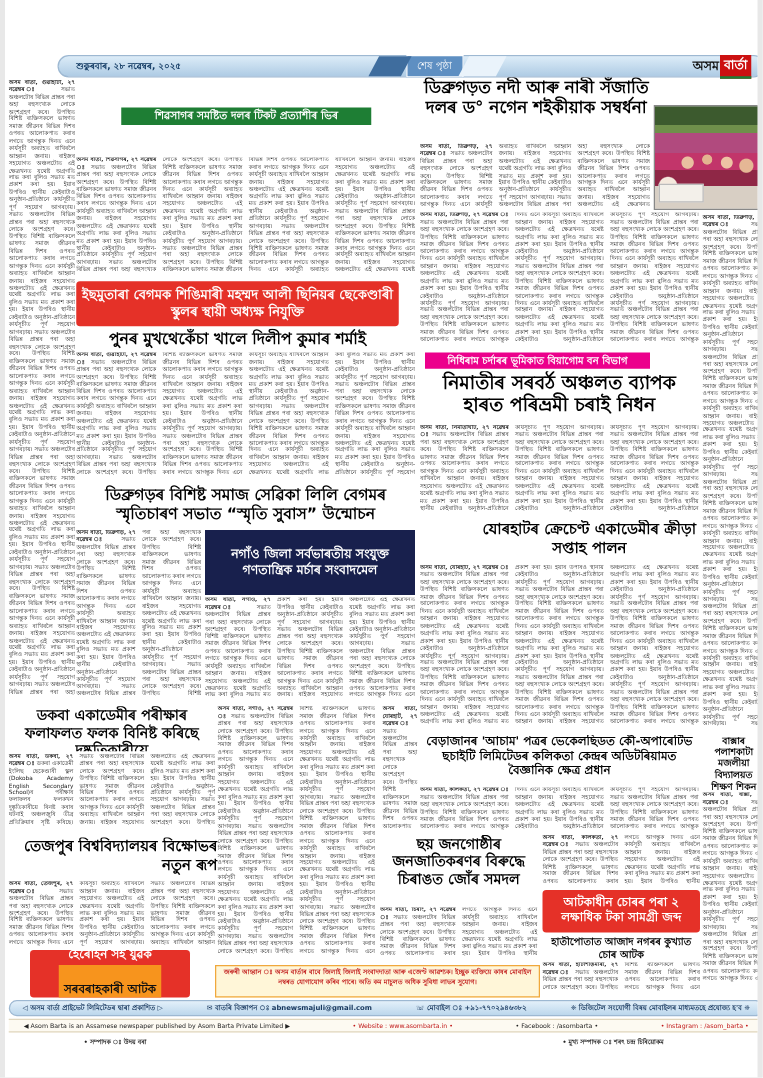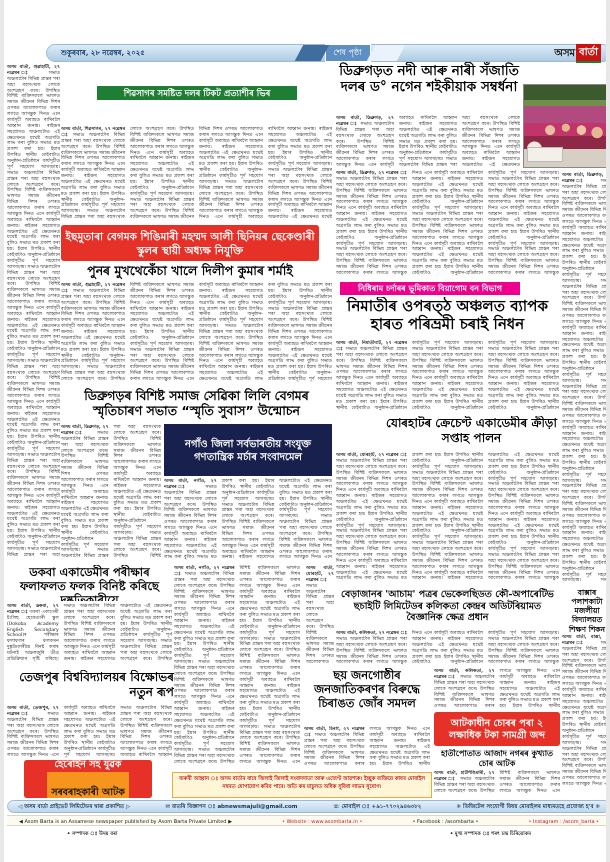--- a/index.html
+++ b/index.html
@@ -82,21 +82,21 @@
   <div class="abs bt c4" style="left:57px;top:282px;width:271px;height:104px;"><b>অসম বাৰ্তা, গুৱাহাটী, ২৭ নৱেম্বৰ ঃ </b>সভাত অঞ্চলটোৰ বিভিন্ন প্ৰান্তৰ পৰা অহা বহুসংখ্যক লোকে অংশগ্ৰহণ কৰে। উপস্থিত বিশিষ্ট ব্যক্তিসকলে ভাষণত সমাজ জীৱনৰ বিভিন্ন দিশৰ ওপৰত আলোকপাত কৰাৰ লগতে আগন্তুক দিনত এনে কাৰ্যসূচী অব্যাহত ৰাখিবলৈ আহ্বান জনায়। ৰাইজৰ সহযোগত অঞ্চলটোত এই ক্ষেত্ৰখনত যথেষ্ট অগ্ৰগতি লাভ কৰা বুলিও সভাত মত প্ৰকাশ কৰা হয়। ইয়াৰ উপৰিও স্থানীয় কেইবাটাও অনুষ্ঠান-প্ৰতিষ্ঠানে কাৰ্যসূচীত পূৰ্ণ সহযোগ আগবঢ়ায়। সভাত অঞ্চলটোৰ বিভিন্ন প্ৰান্তৰ পৰা অহা বহুসংখ্যক লোকে অংশগ্ৰহণ কৰে। উপস্থিত বিশিষ্ট ব্যক্তিসকলে ভাষণত সমাজ জীৱনৰ বিভিন্ন দিশৰ ওপৰত আলোকপাত কৰাৰ লগতে আগন্তুক দিনত এনে কাৰ্যসূচী অব্যাহত ৰাখিবলৈ আহ্বান জনায়। ৰাইজৰ সহযোগত অঞ্চলটোত এই ক্ষেত্ৰখনত যথেষ্ট অগ্ৰগতি লাভ কৰা বুলিও সভাত মত প্ৰকাশ কৰা হয়। ইয়াৰ উপৰিও স্থানীয় কেইবাটাও অনুষ্ঠান-প্ৰতিষ্ঠানে কাৰ্যসূচীত পূৰ্ণ সহযোগ আগবঢ়ায়। সভাত অঞ্চলটোৰ বিভিন্ন প্ৰান্তৰ পৰা অহা বহুসংখ্যক লোকে অংশগ্ৰহণ কৰে। উপস্থিত বিশিষ্ট ব্যক্তিসকলে ভাষণত সমাজ জীৱনৰ বিভিন্ন দিশৰ ওপৰত আলোকপাত কৰাৰ লগতে আগন্তুক দিনত এনে কাৰ্যসূচী অব্যাহত ৰাখিবলৈ আহ্বান জনায়। ৰাইজৰ সহযোগত অঞ্চলটোত এই ক্ষেত্ৰখনত যথেষ্ট অগ্ৰগতি লাভ কৰা বুলিও সভাত মত প্ৰকাশ কৰা হয়। ইয়াৰ উপৰিও স্থানীয় কেইবাটাও অনুষ্ঠান-প্ৰতিষ্ঠানে কাৰ্যসূচীত পূৰ্ণ সহযোগ আগবঢ়ায়। সভাত অঞ্চলটোৰ বিভিন্ন প্ৰান্তৰ পৰা অহা বহুসংখ্যক লোকে অংশগ্ৰহণ কৰে। উপস্থিত বিশিষ্ট ব্যক্তিসকলে ভাষণত সমাজ জীৱনৰ বিভিন্ন দিশৰ ওপৰত আলোকপাত কৰাৰ লগতে আগন্তুক দিনত এনে কাৰ্যসূচী অব্যাহত ৰাখিবলৈ আহ্বান জনায়। ৰাইজৰ সহযোগত অঞ্চলটোত এই ক্ষেত্ৰখনত যথেষ্ট অগ্ৰগতি লাভ কৰা বুলিও সভাত মত প্ৰকাশ কৰা হয়। ইয়াৰ উপৰিও স্থানীয় কেইবাটাও অনুষ্ঠান-প্ৰতিষ্ঠানে কাৰ্যসূচীত পূৰ্ণ সহযোগ আগবঢ়ায়। সভাত অঞ্চলটোৰ বিভিন্ন প্ৰান্তৰ পৰা অহা বহুসংখ্যক লোকে অংশগ্ৰহণ কৰে। উপস্থিত বিশিষ্ট ব্যক্তিসকলে ভাষণত সমাজ জীৱনৰ বিভিন্ন দিশৰ ওপৰত আলোকপাত কৰাৰ লগতে আগন্তুক দিনত এনে কাৰ্যসূচী অব্যাহত ৰাখিবলৈ আহ্বান জনায়। ৰাইজৰ সহযোগত অঞ্চলটোত এই ক্ষেত্ৰখনত যথেষ্ট অগ্ৰগতি লাভ কৰা বুলিও সভাত মত প্ৰকাশ কৰা হয়। ইয়াৰ উপৰিও স্থানীয় কেইবাটাও অনুষ্ঠান-প্ৰতিষ্ঠানে কাৰ্যসূচীত পূৰ্ণ সহযোগ আগবঢ়ায়। সভাত অঞ্চলটোৰ বিভিন্ন প্ৰান্তৰ পৰা অহা বহুসংখ্যক লোকে অংশগ্ৰহণ কৰে। উপস্থিত বিশিষ্ট ব্যক্তিসকলে ভাষণত সমাজ জীৱনৰ বিভিন্ন দিশৰ ওপৰত আলোকপাত কৰাৰ লগতে আগন্তুক দিনত এনে কাৰ্যসূচী অব্যাহত ৰাখিবলৈ আহ্বান জনায়। ৰাইজৰ সহযোগত অঞ্চলটোত এই ক্ষেত্ৰখনত যথেষ্ট অগ্ৰগতি লাভ কৰা বুলিও সভাত মত প্ৰকাশ কৰা হয়। ইয়াৰ উপৰিও স্থানীয় কেইবাটাও অনুষ্ঠান-প্ৰতিষ্ঠানে কাৰ্যসূচীত পূৰ্ণ সহযোগ আগবঢ়ায়। </div>
 
   <div class="abs h" style="left:332px;top:62px;width:186px;height:50px;font-size:13.5px;">ডিব্ৰুগড়ত নদী আৰু নাৰী সঁজাতি দলৰ ড° নগেন শইকীয়াক সম্বৰ্ধনা</div>
   <div class="abs photo" style="left:519px;top:84px;width:89px;height:84px;">
       <span class="banner"></span>
     </div>
   <div class="abs bt c3" style="left:332px;top:115px;width:184px;height:53px;"><b>অসম বাৰ্তা, ডিব্ৰুগড়, ২৭ নৱেম্বৰ ঃ </b>সভাত অঞ্চলটোৰ বিভিন্ন প্ৰান্তৰ পৰা অহা বহুসংখ্যক লোকে অংশগ্ৰহণ কৰে। উপস্থিত বিশিষ্ট ব্যক্তিসকলে ভাষণত সমাজ জীৱনৰ বিভিন্ন দিশৰ ওপৰত আলোকপাত কৰাৰ লগতে আগন্তুক দিনত এনে কাৰ্যসূচী অব্যাহত ৰাখিবলৈ আহ্বান জনায়। ৰাইজৰ সহযোগত অঞ্চলটোত এই ক্ষেত্ৰখনত যথেষ্ট অগ্ৰগতি লাভ কৰা বুলিও সভাত মত প্ৰকাশ কৰা হয়। ইয়াৰ উপৰিও স্থানীয় কেইবাটাও অনুষ্ঠান-প্ৰতিষ্ঠানে কাৰ্যসূচীত পূৰ্ণ সহযোগ আগবঢ়ায়। সভাত অঞ্চলটোৰ বিভিন্ন প্ৰান্তৰ পৰা অহা বহুসংখ্যক লোকে অংশগ্ৰহণ কৰে। উপস্থিত বিশিষ্ট ব্যক্তিসকলে ভাষণত সমাজ জীৱনৰ বিভিন্ন দিশৰ ওপৰত আলোকপাত কৰাৰ লগতে আগন্তুক দিনত এনে কাৰ্যসূচী অব্যাহত ৰাখিবলৈ আহ্বান জনায়। ৰাইজৰ সহযোগত অঞ্চলটোত এই ক্ষেত্ৰখনত যথেষ্ট অগ্ৰগতি লাভ কৰা বুলিও সভাত মত প্ৰকাশ কৰা হয়। ইয়াৰ উপৰিও স্থানীয় কেইবাটাও অনুষ্ঠান-প্ৰতিষ্ঠানে কাৰ্যসূচীত পূৰ্ণ সহযোগ আগবঢ়ায়। </div>
   <div class="abs bt c3" style="left:332px;top:170px;width:223px;height:110px;"><b>অসম বাৰ্তা, ডিব্ৰুগড়, ২৭ নৱেম্বৰ ঃ </b>সভাত অঞ্চলটোৰ বিভিন্ন প্ৰান্তৰ পৰা অহা বহুসংখ্যক লোকে অংশগ্ৰহণ কৰে। উপস্থিত বিশিষ্ট ব্যক্তিসকলে ভাষণত সমাজ জীৱনৰ বিভিন্ন দিশৰ ওপৰত আলোকপাত কৰাৰ লগতে আগন্তুক দিনত এনে কাৰ্যসূচী অব্যাহত ৰাখিবলৈ আহ্বান জনায়। ৰাইজৰ সহযোগত অঞ্চলটোত এই ক্ষেত্ৰখনত যথেষ্ট অগ্ৰগতি লাভ কৰা বুলিও সভাত মত প্ৰকাশ কৰা হয়। ইয়াৰ উপৰিও স্থানীয় কেইবাটাও অনুষ্ঠান-প্ৰতিষ্ঠানে কাৰ্যসূচীত পূৰ্ণ সহযোগ আগবঢ়ায়। সভাত অঞ্চলটোৰ বিভিন্ন প্ৰান্তৰ পৰা অহা বহুসংখ্যক লোকে অংশগ্ৰহণ কৰে। উপস্থিত বিশিষ্ট ব্যক্তিসকলে ভাষণত সমাজ জীৱনৰ বিভিন্ন দিশৰ ওপৰত আলোকপাত কৰাৰ লগতে আগন্তুক দিনত এনে কাৰ্যসূচী অব্যাহত ৰাখিবলৈ আহ্বান জনায়। ৰাইজৰ সহযোগত অঞ্চলটোত এই ক্ষেত্ৰখনত যথেষ্ট অগ্ৰগতি লাভ কৰা বুলিও সভাত মত প্ৰকাশ কৰা হয়। ইয়াৰ উপৰিও স্থানীয় কেইবাটাও অনুষ্ঠান-প্ৰতিষ্ঠানে কাৰ্যসূচীত পূৰ্ণ সহযোগ আগবঢ়ায়। সভাত অঞ্চলটোৰ বিভিন্ন প্ৰান্তৰ পৰা অহা বহুসংখ্যক লোকে অংশগ্ৰহণ কৰে। উপস্থিত বিশিষ্ট ব্যক্তিসকলে ভাষণত সমাজ জীৱনৰ বিভিন্ন দিশৰ ওপৰত আলোকপাত কৰাৰ লগতে আগন্তুক দিনত এনে কাৰ্যসূচী অব্যাহত ৰাখিবলৈ আহ্বান জনায়। ৰাইজৰ সহযোগত অঞ্চলটোত এই ক্ষেত্ৰখনত যথেষ্ট অগ্ৰগতি লাভ কৰা বুলিও সভাত মত প্ৰকাশ কৰা হয়। ইয়াৰ উপৰিও স্থানীয় কেইবাটাও অনুষ্ঠান-প্ৰতিষ্ঠানে কাৰ্যসূচীত পূৰ্ণ সহযোগ আগবঢ়ায়। সভাত অঞ্চলটোৰ বিভিন্ন প্ৰান্তৰ পৰা অহা বহুসংখ্যক লোকে অংশগ্ৰহণ কৰে। উপস্থিত বিশিষ্ট ব্যক্তিসকলে ভাষণত সমাজ জীৱনৰ বিভিন্ন দিশৰ ওপৰত আলোকপাত কৰাৰ লগতে আগন্তুক দিনত এনে কাৰ্যসূচী অব্যাহত ৰাখিবলৈ আহ্বান জনায়। ৰাইজৰ সহযোগত অঞ্চলটোত এই ক্ষেত্ৰখনত যথেষ্ট অগ্ৰগতি লাভ কৰা বুলিও সভাত মত প্ৰকাশ কৰা হয়। ইয়াৰ উপৰিও স্থানীয় কেইবাটাও অনুষ্ঠান-প্ৰতিষ্ঠানে কাৰ্যসূচীত পূৰ্ণ সহযোগ আগবঢ়ায়। সভাত অঞ্চলটোৰ বিভিন্ন প্ৰান্তৰ পৰা অহা বহুসংখ্যক লোকে অংশগ্ৰহণ কৰে। উপস্থিত বিশিষ্ট ব্যক্তিসকলে ভাষণত সমাজ জীৱনৰ বিভিন্ন দিশৰ ওপৰত আলোকপাত কৰাৰ লগতে আগন্তুক দিনত এনে কাৰ্যসূচী অব্যাহত ৰাখিবলৈ আহ্বান জনায়। ৰাইজৰ সহযোগত অঞ্চলটোত এই ক্ষেত্ৰখনত যথেষ্ট অগ্ৰগতি লাভ কৰা বুলিও সভাত মত প্ৰকাশ কৰা হয়। ইয়াৰ উপৰিও স্থানীয় কেইবাটাও অনুষ্ঠান-প্ৰতিষ্ঠানে কাৰ্যসূচীত পূৰ্ণ সহযোগ আগবঢ়ায়। </div>
 
   <div class="abs kicker km" style="left:336px;top:282px;width:180px;height:13px;">নিধিৰাম চৰ্দাৰৰ ভূমিকাত বিয়াগোম বন বিভাগ</div>
-  <div class="abs h" style="left:332px;top:297px;width:223px;height:41px;font-size:15px;">নিমাতীৰ ওপৰত্ঠ অঞ্চলত ব্যাপক হাৰত পৰিভ্ৰমী চৰাই নিধন</div>
+  <div class="abs h" style="left:332px;top:297px;width:223px;height:41px;font-size:15px;">নিমাতীৰ সৰবৰ্ঠ অঞ্চলত ব্যাপক হাৰত পৰিভ্ৰমী চৰাই নিধন</div>
   <div class="abs bt c3" style="left:332px;top:340px;width:223px;height:74px;"><b>অসম বাৰ্তা, নিমাতীঘাট, ২৭ নৱেম্বৰ ঃ </b>সভাত অঞ্চলটোৰ বিভিন্ন প্ৰান্তৰ পৰা অহা বহুসংখ্যক লোকে অংশগ্ৰহণ কৰে। উপস্থিত বিশিষ্ট ব্যক্তিসকলে ভাষণত সমাজ জীৱনৰ বিভিন্ন দিশৰ ওপৰত আলোকপাত কৰাৰ লগতে আগন্তুক দিনত এনে কাৰ্যসূচী অব্যাহত ৰাখিবলৈ আহ্বান জনায়। ৰাইজৰ সহযোগত অঞ্চলটোত এই ক্ষেত্ৰখনত যথেষ্ট অগ্ৰগতি লাভ কৰা বুলিও সভাত মত প্ৰকাশ কৰা হয়। ইয়াৰ উপৰিও স্থানীয় কেইবাটাও অনুষ্ঠান-প্ৰতিষ্ঠানে কাৰ্যসূচীত পূৰ্ণ সহযোগ আগবঢ়ায়। সভাত অঞ্চলটোৰ বিভিন্ন প্ৰান্তৰ পৰা অহা বহুসংখ্যক লোকে অংশগ্ৰহণ কৰে। উপস্থিত বিশিষ্ট ব্যক্তিসকলে ভাষণত সমাজ জীৱনৰ বিভিন্ন দিশৰ ওপৰত আলোকপাত কৰাৰ লগতে আগন্তুক দিনত এনে কাৰ্যসূচী অব্যাহত ৰাখিবলৈ আহ্বান জনায়। ৰাইজৰ সহযোগত অঞ্চলটোত এই ক্ষেত্ৰখনত যথেষ্ট অগ্ৰগতি লাভ কৰা বুলিও সভাত মত প্ৰকাশ কৰা হয়। ইয়াৰ উপৰিও স্থানীয় কেইবাটাও অনুষ্ঠান-প্ৰতিষ্ঠানে কাৰ্যসূচীত পূৰ্ণ সহযোগ আগবঢ়ায়। সভাত অঞ্চলটোৰ বিভিন্ন প্ৰান্তৰ পৰা অহা বহুসংখ্যক লোকে অংশগ্ৰহণ কৰে। উপস্থিত বিশিষ্ট ব্যক্তিসকলে ভাষণত সমাজ জীৱনৰ বিভিন্ন দিশৰ ওপৰত আলোকপাত কৰাৰ লগতে আগন্তুক দিনত এনে কাৰ্যসূচী অব্যাহত ৰাখিবলৈ আহ্বান জনায়। ৰাইজৰ সহযোগত অঞ্চলটোত এই ক্ষেত্ৰখনত যথেষ্ট অগ্ৰগতি লাভ কৰা বুলিও সভাত মত প্ৰকাশ কৰা হয়। ইয়াৰ উপৰিও স্থানীয় কেইবাটাও অনুষ্ঠান-প্ৰতিষ্ঠানে কাৰ্যসূচীত পূৰ্ণ সহযোগ আগবঢ়ায়। সভাত অঞ্চলটোৰ বিভিন্ন প্ৰান্তৰ পৰা অহা বহুসংখ্যক লোকে অংশগ্ৰহণ কৰে। উপস্থিত বিশিষ্ট ব্যক্তিসকলে ভাষণত সমাজ জীৱনৰ বিভিন্ন দিশৰ ওপৰত আলোকপাত কৰাৰ লগতে আগন্তুক দিনত এনে কাৰ্যসূচী অব্যাহত ৰাখিবলৈ আহ্বান জনায়। ৰাইজৰ সহযোগত অঞ্চলটোত এই ক্ষেত্ৰখনত যথেষ্ট অগ্ৰগতি লাভ কৰা বুলিও সভাত মত প্ৰকাশ কৰা হয়। ইয়াৰ উপৰিও স্থানীয় কেইবাটাও অনুষ্ঠান-প্ৰতিষ্ঠানে কাৰ্যসূচীত পূৰ্ণ সহযোগ আগবঢ়ায়। </div>
 
   <div class="abs h" style="left:380px;top:416px;width:175px;height:34px;font-size:12px;">যোৰহাটৰ ক্ৰেচেণ্ট একাডেমীৰ ক্ৰীড়া সপ্তাহ পালন</div>
   <div class="abs bt c3" style="left:332px;top:452px;width:223px;height:134px;"><b>অসম বাৰ্তা, যোৰহাট, ২৭ নৱেম্বৰ ঃ </b>সভাত অঞ্চলটোৰ বিভিন্ন প্ৰান্তৰ পৰা অহা বহুসংখ্যক লোকে অংশগ্ৰহণ কৰে। উপস্থিত বিশিষ্ট ব্যক্তিসকলে ভাষণত সমাজ জীৱনৰ বিভিন্ন দিশৰ ওপৰত আলোকপাত কৰাৰ লগতে আগন্তুক দিনত এনে কাৰ্যসূচী অব্যাহত ৰাখিবলৈ আহ্বান জনায়। ৰাইজৰ সহযোগত অঞ্চলটোত এই ক্ষেত্ৰখনত যথেষ্ট অগ্ৰগতি লাভ কৰা বুলিও সভাত মত প্ৰকাশ কৰা হয়। ইয়াৰ উপৰিও স্থানীয় কেইবাটাও অনুষ্ঠান-প্ৰতিষ্ঠানে কাৰ্যসূচীত পূৰ্ণ সহযোগ আগবঢ়ায়। সভাত অঞ্চলটোৰ বিভিন্ন প্ৰান্তৰ পৰা অহা বহুসংখ্যক লোকে অংশগ্ৰহণ কৰে। উপস্থিত বিশিষ্ট ব্যক্তিসকলে ভাষণত সমাজ জীৱনৰ বিভিন্ন দিশৰ ওপৰত আলোকপাত কৰাৰ লগতে আগন্তুক দিনত এনে কাৰ্যসূচী অব্যাহত ৰাখিবলৈ আহ্বান জনায়। ৰাইজৰ সহযোগত অঞ্চলটোত এই ক্ষেত্ৰখনত যথেষ্ট অগ্ৰগতি লাভ কৰা বুলিও সভাত মত প্ৰকাশ কৰা হয়। ইয়াৰ উপৰিও স্থানীয় কেইবাটাও অনুষ্ঠান-প্ৰতিষ্ঠানে কাৰ্যসূচীত পূৰ্ণ সহযোগ আগবঢ়ায়। সভাত অঞ্চলটোৰ বিভিন্ন প্ৰান্তৰ পৰা অহা বহুসংখ্যক লোকে অংশগ্ৰহণ কৰে। উপস্থিত বিশিষ্ট ব্যক্তিসকলে ভাষণত সমাজ জীৱনৰ বিভিন্ন দিশৰ ওপৰত আলোকপাত কৰাৰ লগতে আগন্তুক দিনত এনে কাৰ্যসূচী অব্যাহত ৰাখিবলৈ আহ্বান জনায়। ৰাইজৰ সহযোগত অঞ্চলটোত এই ক্ষেত্ৰখনত যথেষ্ট অগ্ৰগতি লাভ কৰা বুলিও সভাত মত প্ৰকাশ কৰা হয়। ইয়াৰ উপৰিও স্থানীয় কেইবাটাও অনুষ্ঠান-প্ৰতিষ্ঠানে কাৰ্যসূচীত পূৰ্ণ সহযোগ আগবঢ়ায়। সভাত অঞ্চলটোৰ বিভিন্ন প্ৰান্তৰ পৰা অহা বহুসংখ্যক লোকে অংশগ্ৰহণ কৰে। উপস্থিত বিশিষ্ট ব্যক্তিসকলে ভাষণত সমাজ জীৱনৰ বিভিন্ন দিশৰ ওপৰত আলোকপাত কৰাৰ লগতে আগন্তুক দিনত এনে কাৰ্যসূচী অব্যাহত ৰাখিবলৈ আহ্বান জনায়। ৰাইজৰ সহযোগত অঞ্চলটোত এই ক্ষেত্ৰখনত যথেষ্ট অগ্ৰগতি লাভ কৰা বুলিও সভাত মত প্ৰকাশ কৰা হয়। ইয়াৰ উপৰিও স্থানীয় কেইবাটাও অনুষ্ঠান-প্ৰতিষ্ঠানে কাৰ্যসূচীত পূৰ্ণ সহযোগ আগবঢ়ায়। সভাত অঞ্চলটোৰ বিভিন্ন প্ৰান্তৰ পৰা অহা বহুসংখ্যক লোকে অংশগ্ৰহণ কৰে। উপস্থিত বিশিষ্ট ব্যক্তিসকলে ভাষণত সমাজ জীৱনৰ বিভিন্ন দিশৰ ওপৰত আলোকপাত কৰাৰ লগতে আগন্তুক দিনত এনে কাৰ্যসূচী অব্যাহত ৰাখিবলৈ আহ্বান জনায়। ৰাইজৰ সহযোগত অঞ্চলটোত এই ক্ষেত্ৰখনত যথেষ্ট অগ্ৰগতি লাভ কৰা বুলিও সভাত মত প্ৰকাশ কৰা হয়। ইয়াৰ উপৰিও স্থানীয় কেইবাটাও অনুষ্ঠান-প্ৰতিষ্ঠানে কাৰ্যসূচীত পূৰ্ণ সহযোগ আগবঢ়ায়। সভাত অঞ্চলটোৰ বিভিন্ন প্ৰান্তৰ পৰা অহা বহুসংখ্যক লোকে অংশগ্ৰহণ কৰে। উপস্থিত বিশিষ্ট ব্যক্তিসকলে ভাষণত সমাজ জীৱনৰ বিভিন্ন দিশৰ ওপৰত আলোকপাত কৰাৰ লগতে আগন্তুক দিনত এনে কাৰ্যসূচী অব্যাহত ৰাখিবলৈ আহ্বান জনায়। ৰাইজৰ সহযোগত অঞ্চলটোত এই ক্ষেত্ৰখনত যথেষ্ট অগ্ৰগতি লাভ কৰা বুলিও সভাত মত প্ৰকাশ কৰা হয়। ইয়াৰ উপৰিও স্থানীয় কেইবাটাও অনুষ্ঠান-প্ৰতিষ্ঠানে কাৰ্যসূচীত পূৰ্ণ সহযোগ আগবঢ়ায়। সভাত অঞ্চলটোৰ বিভিন্ন প্ৰান্তৰ পৰা অহা বহুসংখ্যক লোকে অংশগ্ৰহণ কৰে। উপস্থিত বিশিষ্ট ব্যক্তিসকলে ভাষণত সমাজ জীৱনৰ বিভিন্ন দিশৰ ওপৰত আলোকপাত কৰাৰ লগতে আগন্তুক দিনত এনে কাৰ্যসূচী অব্যাহত ৰাখিবলৈ আহ্বান জনায়। ৰাইজৰ সহযোগত অঞ্চলটোত এই ক্ষেত্ৰখনত যথেষ্ট অগ্ৰগতি লাভ কৰা বুলিও সভাত মত প্ৰকাশ কৰা হয়। ইয়াৰ উপৰিও স্থানীয় কেইবাটাও অনুষ্ঠান-প্ৰতিষ্ঠানে কাৰ্যসূচীত পূৰ্ণ সহযোগ আগবঢ়ায়। </div>
 
   <div class="abs h" style="left:57px;top:388px;width:271px;height:34px;font-size:12.5px;">ডিব্ৰুগড়ৰ বিশিষ্ট সমাজ সেৱিকা লিলি বেগমৰ স্মৃতিচাৰণ সভাত “স্মৃতি সুবাস” উন্মোচন</div>
   <div class="abs bt c2" style="left:57px;top:424px;width:100px;height:138px;"><b>অসম বাৰ্তা, ডিব্ৰুগড়, ২৭ নৱেম্বৰ ঃ </b>সভাত অঞ্চলটোৰ বিভিন্ন প্ৰান্তৰ পৰা অহা বহুসংখ্যক লোকে অংশগ্ৰহণ কৰে। উপস্থিত বিশিষ্ট ব্যক্তিসকলে ভাষণত সমাজ জীৱনৰ বিভিন্ন দিশৰ ওপৰত আলোকপাত কৰাৰ লগতে আগন্তুক দিনত এনে কাৰ্যসূচী অব্যাহত ৰাখিবলৈ আহ্বান জনায়। ৰাইজৰ সহযোগত অঞ্চলটোত এই ক্ষেত্ৰখনত যথেষ্ট অগ্ৰগতি লাভ কৰা বুলিও সভাত মত প্ৰকাশ কৰা হয়। ইয়াৰ উপৰিও স্থানীয় কেইবাটাও অনুষ্ঠান-প্ৰতিষ্ঠানে কাৰ্যসূচীত পূৰ্ণ সহযোগ আগবঢ়ায়। সভাত অঞ্চলটোৰ বিভিন্ন প্ৰান্তৰ পৰা অহা বহুসংখ্যক লোকে অংশগ্ৰহণ কৰে। উপস্থিত বিশিষ্ট ব্যক্তিসকলে ভাষণত সমাজ জীৱনৰ বিভিন্ন দিশৰ ওপৰত আলোকপাত কৰাৰ লগতে আগন্তুক দিনত এনে কাৰ্যসূচী অব্যাহত ৰাখিবলৈ আহ্বান জনায়। ৰাইজৰ সহযোগত অঞ্চলটোত এই ক্ষেত্ৰখনত যথেষ্ট অগ্ৰগতি লাভ কৰা বুলিও সভাত মত প্ৰকাশ কৰা হয়। ইয়াৰ উপৰিও স্থানীয় কেইবাটাও অনুষ্ঠান-প্ৰতিষ্ঠানে কাৰ্যসূচীত পূৰ্ণ সহযোগ আগবঢ়ায়। সভাত অঞ্চলটোৰ বিভিন্ন প্ৰান্তৰ পৰা অহা বহুসংখ্যক লোকে অংশগ্ৰহণ কৰে। উপস্থিত বিশিষ্ট ব্যক্তিসকলে ভাষণত সমাজ জীৱনৰ বিভিন্ন দিশৰ ওপৰত আলোকপাত কৰাৰ লগতে আগন্তুক দিনত এনে কাৰ্যসূচী অব্যাহত ৰাখিবলৈ আহ্বান জনায়। ৰাইজৰ সহযোগত অঞ্চলটোত এই ক্ষেত্ৰখনত যথেষ্ট অগ্ৰগতি লাভ কৰা বুলিও সভাত মত প্ৰকাশ কৰা হয়। ইয়াৰ উপৰিও স্থানীয় কেইবাটাও অনুষ্ঠান-প্ৰতিষ্ঠানে কাৰ্যসূচীত পূৰ্ণ সহযোগ আগবঢ়ায়। </div>
 
   <div class="abs boxnavy" style="left:160px;top:424px;width:168px;height:52px;">নগাঁও জিলা সৰ্বভাৰতীয় সংযুক্ত গণতান্ত্ৰিক মৰ্চাৰ সংবাদমেল</div>
   <div class="abs bt c3" style="left:160px;top:478px;width:168px;height:84px;"><b>অসম বাৰ্তা, নগাঁও, ২৭ নৱেম্বৰ ঃ </b>সভাত অঞ্চলটোৰ বিভিন্ন প্ৰান্তৰ পৰা অহা বহুসংখ্যক লোকে অংশগ্ৰহণ কৰে। উপস্থিত বিশিষ্ট ব্যক্তিসকলে ভাষণত সমাজ জীৱনৰ বিভিন্ন দিশৰ ওপৰত আলোকপাত কৰাৰ লগতে আগন্তুক দিনত এনে কাৰ্যসূচী অব্যাহত ৰাখিবলৈ আহ্বান জনায়। ৰাইজৰ সহযোগত অঞ্চলটোত এই ক্ষেত্ৰখনত যথেষ্ট অগ্ৰগতি লাভ কৰা বুলিও সভাত মত প্ৰকাশ কৰা হয়। ইয়াৰ উপৰিও স্থানীয় কেইবাটাও অনুষ্ঠান-প্ৰতিষ্ঠানে কাৰ্যসূচীত পূৰ্ণ সহযোগ আগবঢ়ায়। সভাত অঞ্চলটোৰ বিভিন্ন প্ৰান্তৰ পৰা অহা বহুসংখ্যক লোকে অংশগ্ৰহণ কৰে। উপস্থিত বিশিষ্ট ব্যক্তিসকলে ভাষণত সমাজ জীৱনৰ বিভিন্ন দিশৰ ওপৰত আলোকপাত কৰাৰ লগতে আগন্তুক দিনত এনে কাৰ্যসূচী অব্যাহত ৰাখিবলৈ আহ্বান জনায়। ৰাইজৰ সহযোগত অঞ্চলটোত এই ক্ষেত্ৰখনত যথেষ্ট অগ্ৰগতি লাভ কৰা বুলিও সভাত মত প্ৰকাশ কৰা হয়। ইয়াৰ উপৰিও স্থানীয় কেইবাটাও অনুষ্ঠান-প্ৰতিষ্ঠানে কাৰ্যসূচীত পূৰ্ণ সহযোগ আগবঢ়ায়। সভাত অঞ্চলটোৰ বিভিন্ন প্ৰান্তৰ পৰা অহা বহুসংখ্যক লোকে অংশগ্ৰহণ কৰে। উপস্থিত বিশিষ্ট ব্যক্তিসকলে ভাষণত সমাজ জীৱনৰ বিভিন্ন দিশৰ ওপৰত আলোকপাত কৰাৰ লগতে আগন্তুক দিনত এনে কাৰ্যসূচী অব্যাহত ৰাখিবলৈ আহ্বান জনায়। ৰাইজৰ সহযোগত অঞ্চলটোত এই ক্ষেত্ৰখনত যথেষ্ট অগ্ৰগতি লাভ কৰা বুলিও সভাত মত প্ৰকাশ কৰা হয়। ইয়াৰ উপৰিও স্থানীয় কেইবাটাও অনুষ্ঠান-প্ৰতিষ্ঠানে কাৰ্যসূচীত পূৰ্ণ সহযোগ আগবঢ়ায়। </div>

